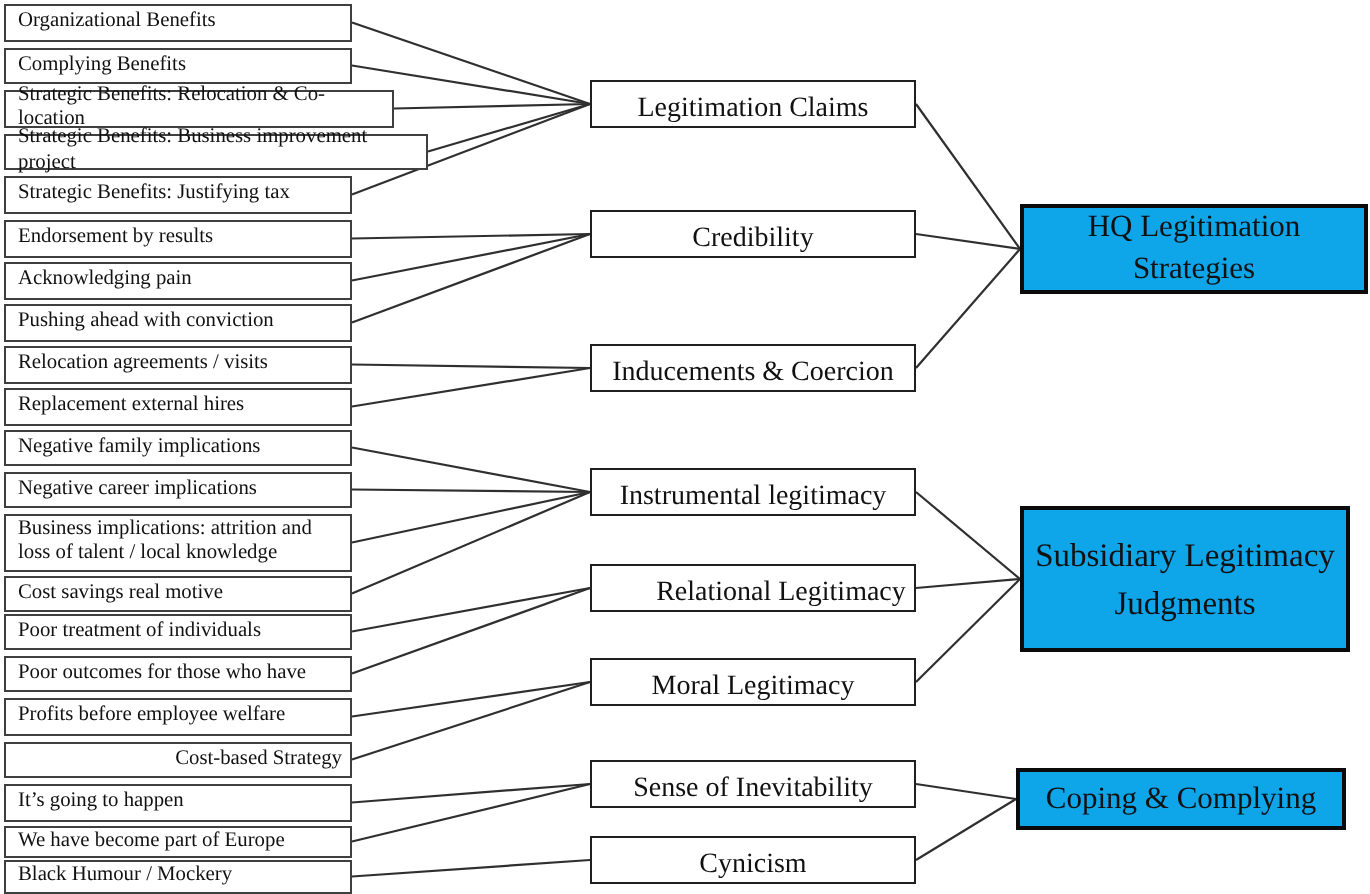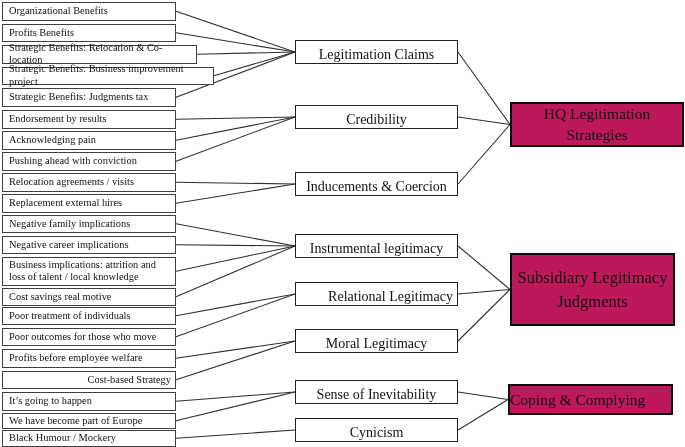--- a/index.html
+++ b/index.html
@@ -50,22 +50,22 @@
   .mbox[data-key="CR"]{top:105px;}
   .mbox[data-key="IC"]{top:172px;}
   .mbox[data-key="IL"]{top:234px;}
   .mbox[data-key="RL"]{top:282px;padding-left:28px;}
   .mbox[data-key="ML"]{top:329px;}
   .mbox[data-key="SI"]{top:380px;}
   .mbox[data-key="CY"]{top:418px;}
 
   
   .rbox{
-    position:absolute;box-sizing:border-box;border:2.6px solid #0b0b0b;background:#be185d;
-    display:flex;align-items:center;justify-content:flex-start;
+    position:absolute;box-sizing:border-box;border:2.6px solid #0b0b0b;background:#0ea5e9;
+    display:flex;align-items:center;justify-content:center;
     text-align:center;
   }
   .rbox[data-key="HQ"]{left:510px;top:102px;width:174px;height:45px;font-size:15.5px;line-height:1.3;}
   .rbox[data-key="SUB"]{left:510px;top:253px;width:165px;height:73px;font-size:16.5px;line-height:1.42;}
   .rbox[data-key="COP"]{left:508px;top:384px;width:165px;height:31px;font-size:15.5px;}
 </style>
 </head>
 <body>
 
 <div id="canvas">
@@ -100,30 +100,30 @@
       <line x1="458" y1="341" x2="510" y2="289.5" stroke="#2f2f2f" stroke-width="1.1"></line>
       <line x1="458" y1="392" x2="508" y2="399.5" stroke="#2f2f2f" stroke-width="1.1"></line>
       <line x1="458" y1="430" x2="508" y2="399.5" stroke="#2f2f2f" stroke-width="1.1"></line>
     </svg>
 
   <div class="lcol">
     <div class="lbox" data-key="L1">
         <span>Organizational Benefits</span>
       </div>
     <div class="lbox" data-key="L2">
-        <span>Profits Benefits</span>
+        <span>Complying Benefits</span>
       </div>
     <div class="lbox" data-key="L3">
         <span>Strategic Benefits: Relocation &amp; Co-location</span>
       </div>
     <div class="lbox" data-key="L4">
         <span>Strategic Benefits: Business improvement project</span>
       </div>
     <div class="lbox" data-key="L5">
-        <span>Strategic Benefits: Judgments tax</span>
+        <span>Strategic Benefits: Justifying tax</span>
       </div>
     <div class="lbox" data-key="L6">
         <span>Endorsement by results</span>
       </div>
     <div class="lbox" data-key="L7">
         <span>Acknowledging pain</span>
       </div>
     <div class="lbox" data-key="L8">
         <span>Pushing ahead with conviction</span>
       </div>
@@ -142,21 +142,21 @@
     <div class="lbox" data-key="L13">
         <span>Business implications: attrition and loss of talent / local knowledge</span>
       </div>
     <div class="lbox" data-key="L14">
         <span>Cost savings real motive</span>
       </div>
     <div class="lbox" data-key="L15">
         <span>Poor treatment of individuals</span>
       </div>
     <div class="lbox" data-key="L16">
-        <span>Poor outcomes for those who move</span>
+        <span>Poor outcomes for those who have</span>
       </div>
     <div class="lbox" data-key="L17">
         <span>Profits before employee welfare</span>
       </div>
     <div class="lbox" data-key="L18">
         <span>Cost-based Strategy</span>
       </div>
     <div class="lbox" data-key="L19">
         <span>It’s going to happen</span>
       </div>

